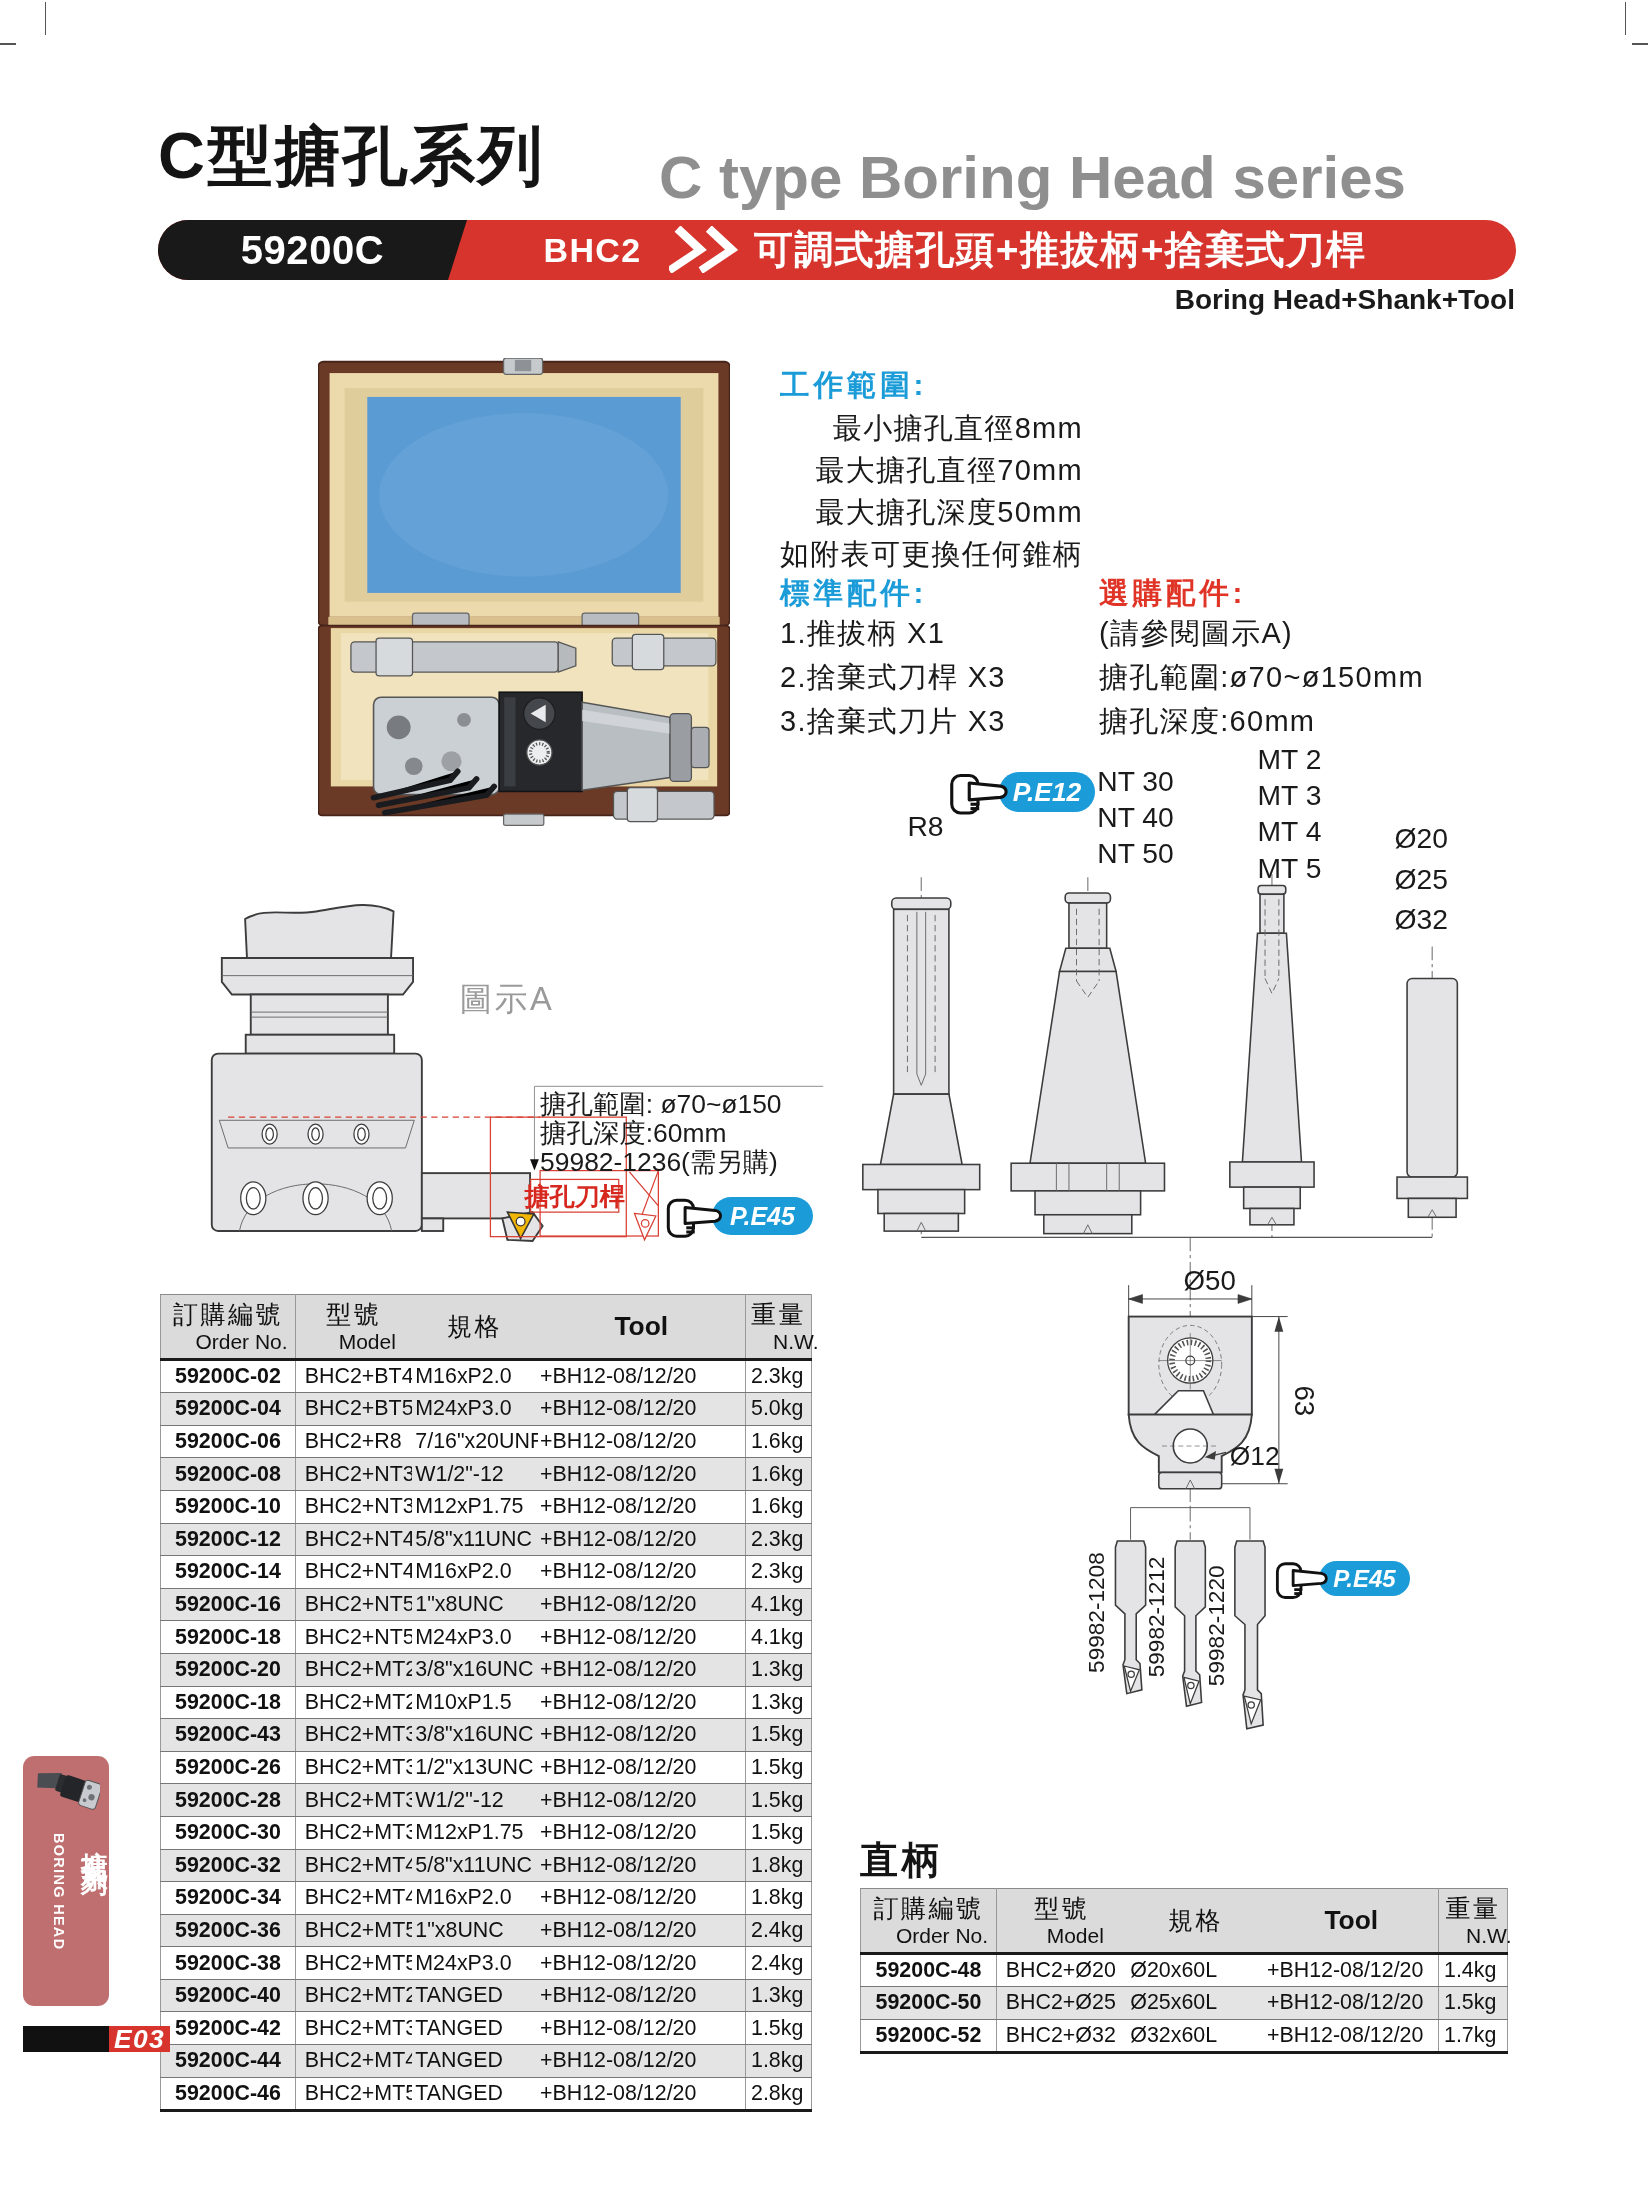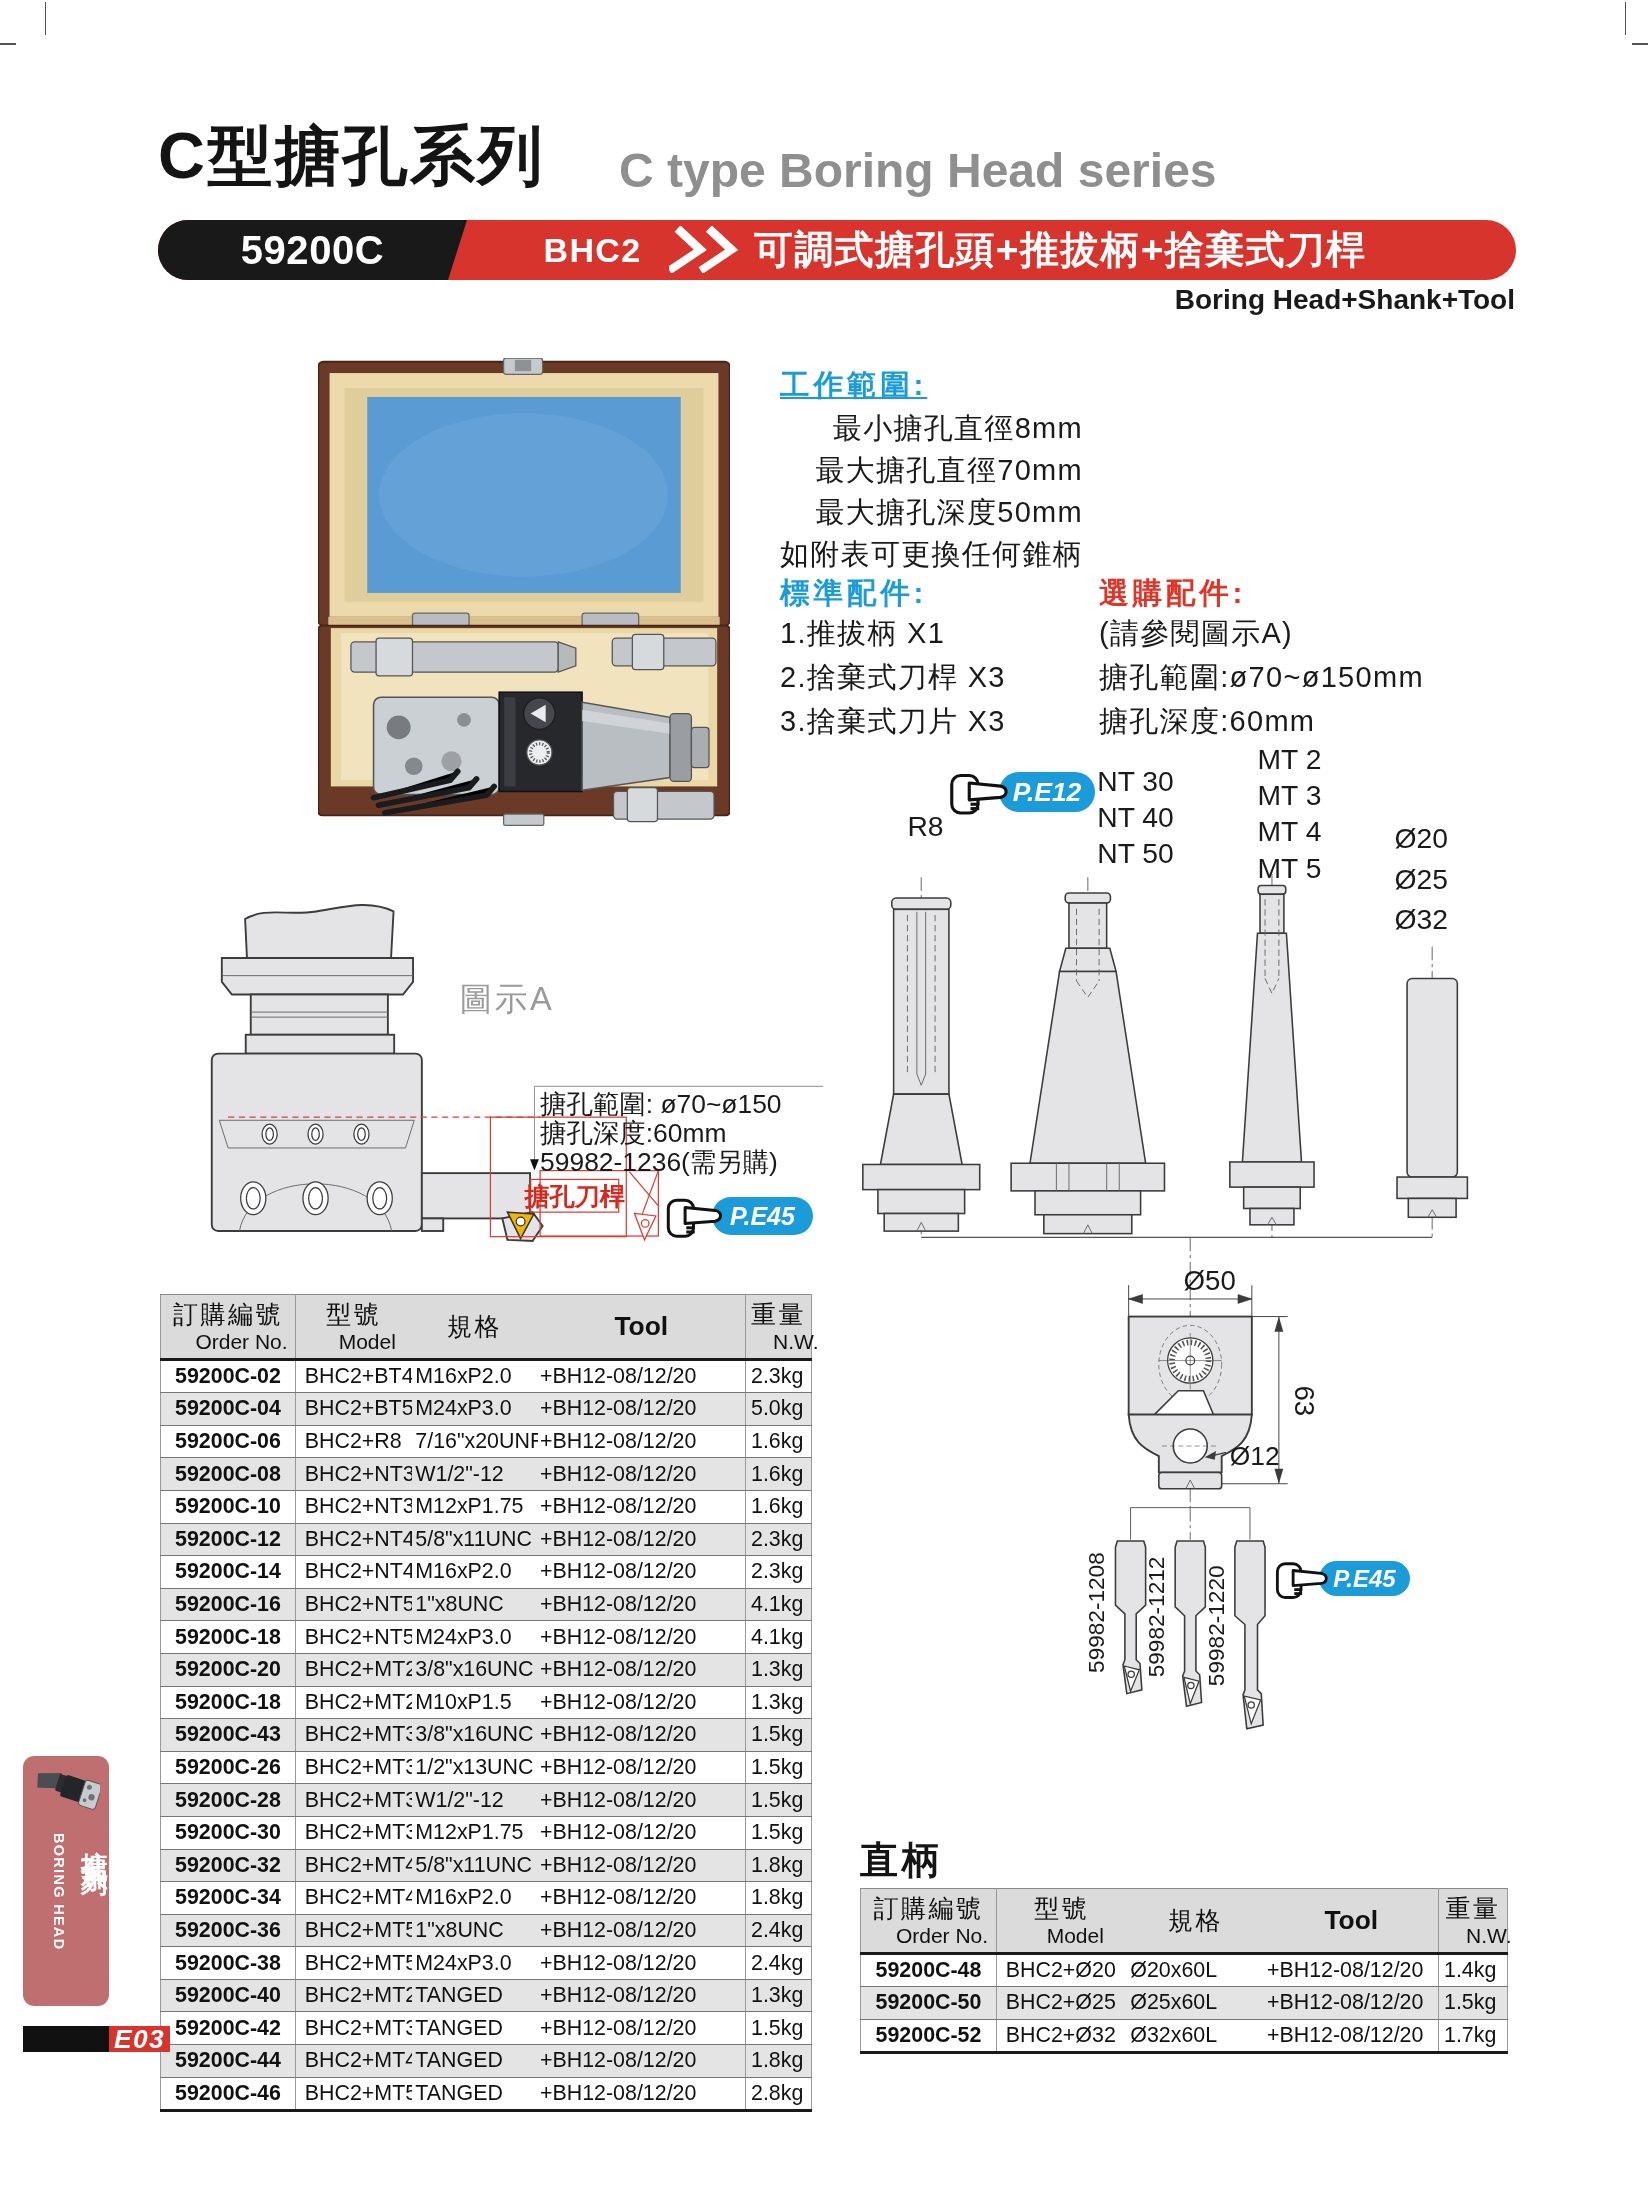--- a/index.html
+++ b/index.html
@@ -1,21 +1,21 @@
 <!DOCTYPE html>
 <html style="font-size:10px"><head>
 <meta charset="utf-8">
 <style>
   html,body{margin:0;padding:0;background:#ffffff;}
   #page{position:relative;width:1648px;height:2205px;background:#fff;overflow:hidden;
         font-family:"Liberation Sans","DejaVu Sans",sans-serif;color:#111;}
   .abs{position:absolute;}
   
   .title-zh{font-size:65px;font-weight:bold;letter-spacing:2.5px;color:#141414;white-space:nowrap;}
-  .title-en{font-size:48px;font-weight:bold;color:#8f8f8f;white-space:nowrap;}
+  .title-en{font-size:60px;font-weight:bold;color:#8f8f8f;white-space:nowrap;margin-left:40px;}
   .banner{width:1358px;height:60px;border-radius:30px;background:#d6342c;overflow:hidden;}
   .banner-black{position:absolute;left:0;top:0;width:309px;height:60px;background:#191919;
                 clip-path:polygon(0 0,100% 0,calc(100% - 19px) 100%,0 100%);
                 color:#fff;font-size:40px;font-weight:bold;text-align:center;line-height:60px;letter-spacing:0.6px;}
   .banner-model{position:absolute;left:363px;top:0;width:143px;height:60px;color:#fff;
                 font-size:34px;font-weight:bold;text-align:center;line-height:60px;letter-spacing:1.3px;}
   .banner-zh{position:absolute;left:596px;top:0;height:60px;color:#fff;font-size:39px;
              font-weight:bold;line-height:60px;letter-spacing:1.3px;white-space:nowrap;}
   .banner-sub{width:446px;text-align:right;font-size:28px;font-weight:bold;color:#1a1a1a;}
   
@@ -123,21 +123,21 @@
       <path d="M88,700 L210,672 L222,658"></path>
         <path d="M96,712 L240,684 L252,670"></path>
         <path d="M106,724 L268,696 L280,682"></path>
     </g>
 
     <rect x="470" y="690" width="160" height="44" rx="6" fill="#c4c8cc" stroke="#555" stroke-width="2"></rect>
     <rect x="492" y="684" width="48" height="54" rx="5" fill="#d6dadd" stroke="#555" stroke-width="2"></rect>
     <rect x="295" y="726" width="64" height="18" rx="3" fill="#c6cacd" stroke="#666" stroke-width="2"></rect>
   </svg>
 
-  <div class="abs sec-head blue" style="left:780px;top:365px;text-decoration:underline;">工作範圍:</div>
+  <div class="abs sec-head blue" style="left:780px;top:365px;">工作範圍:</div>
   <div class="abs info-lines" style="left:780px;top:407px;text-align:right;">
     <div>最小搪孔直徑8mm</div>
     <div>最大搪孔直徑70mm</div>
     <div>最大搪孔深度50mm</div>
     <div>如附表可更換任何錐柄</div>
   </div>
 
   <div class="abs sec-head blue" style="left:780px;top:573px;">標準配件:</div>
   <div class="abs acc-lines" style="left:780px;top:611px;">
     <div>1.推拔柄 X1</div>

